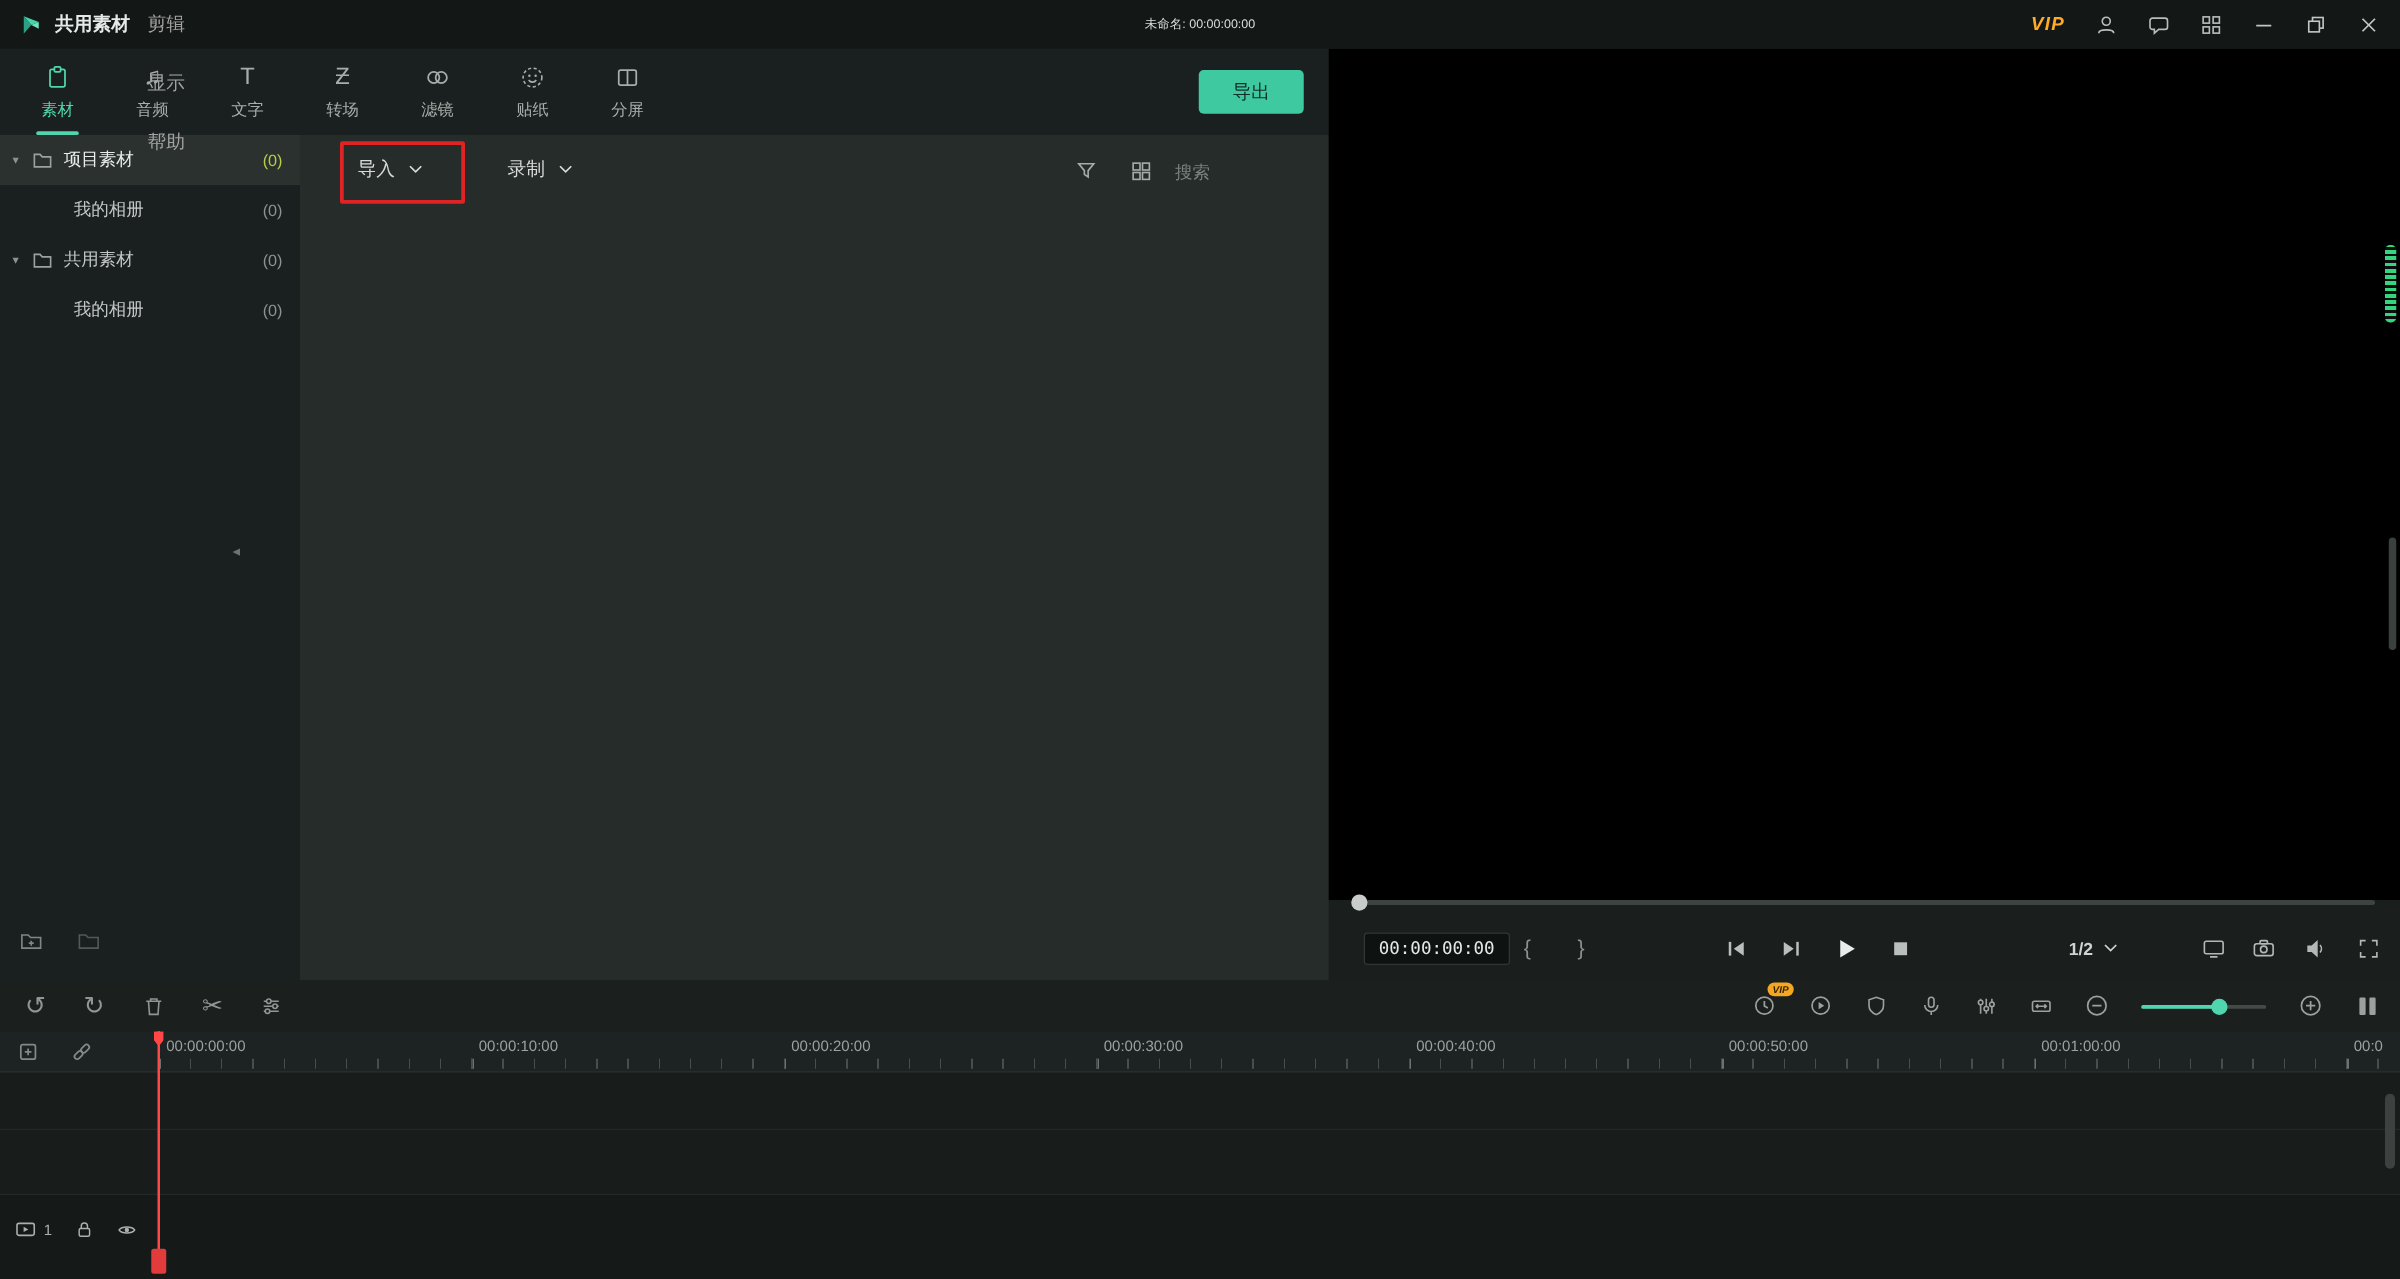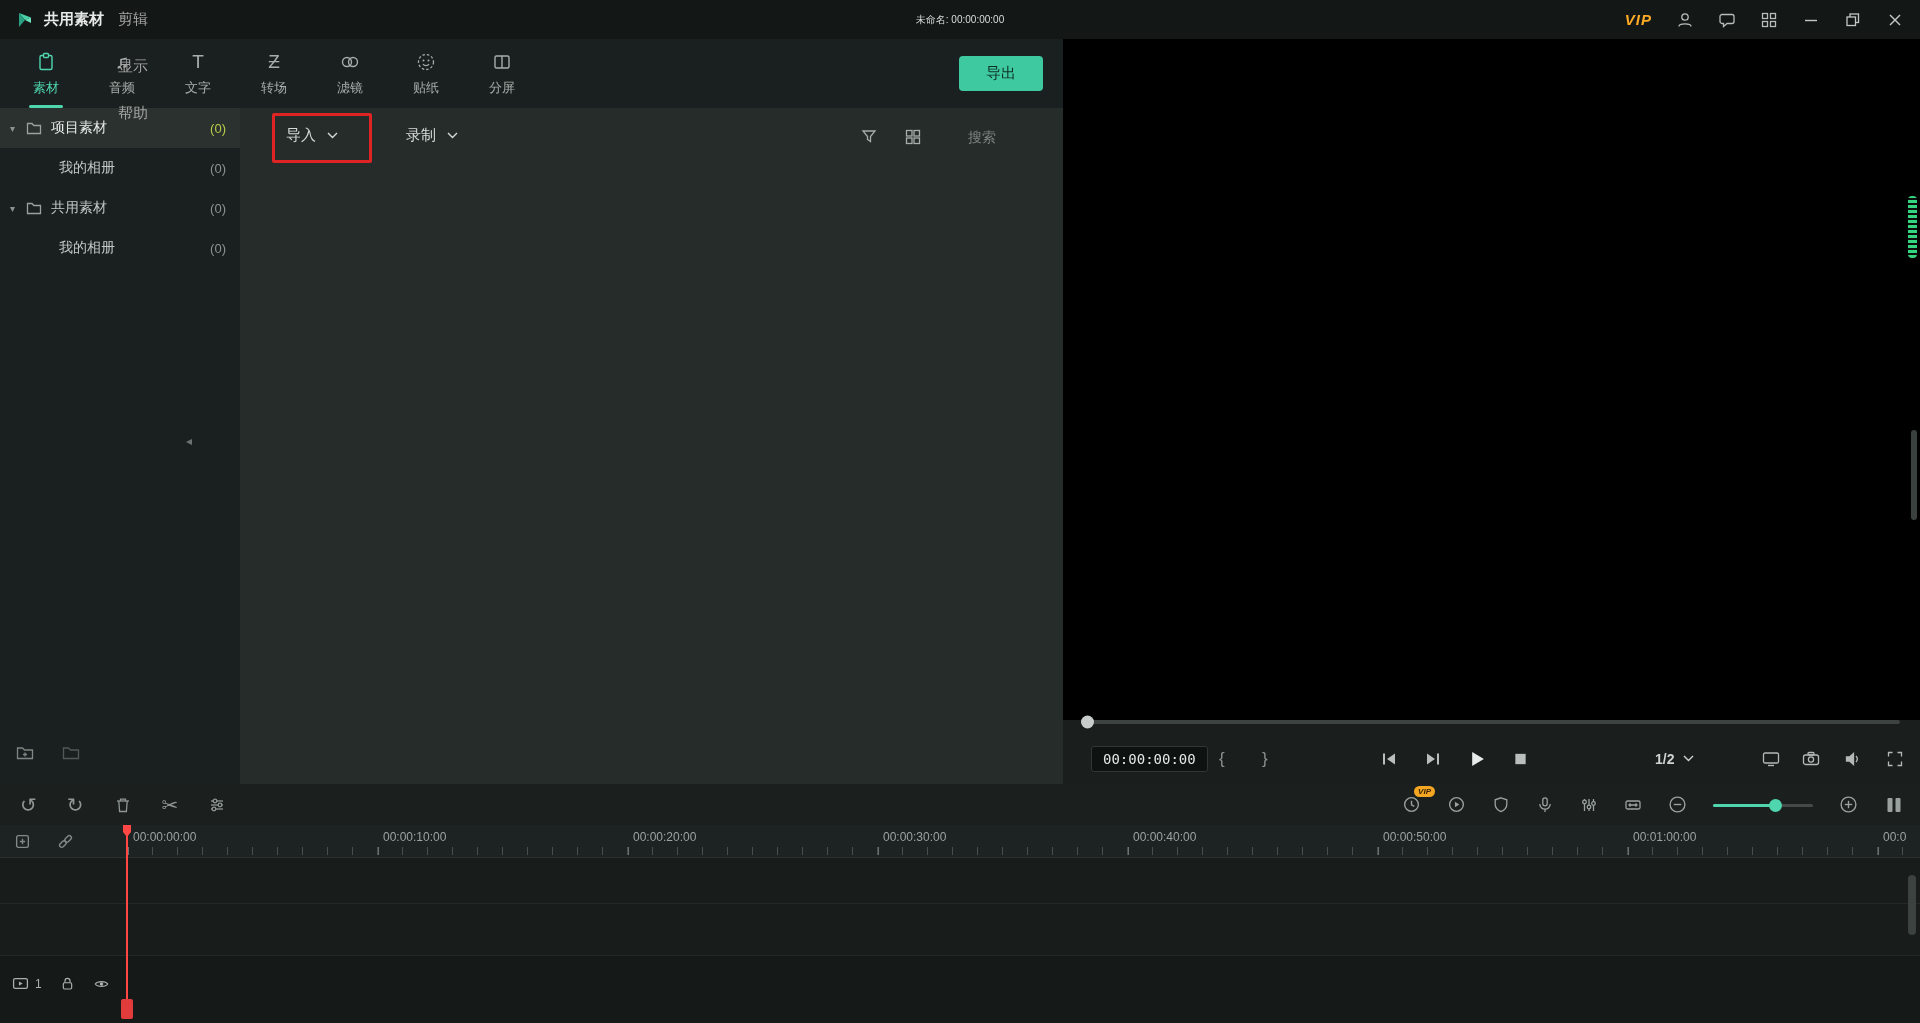--- a/index.html
+++ b/index.html
@@ -44,21 +44,21 @@
 
   .media-panel { position:absolute; top:69px; left:240px; right:0; bottom:0; background:#262c2a; }
   .media-toolbar { position:absolute; top:0; left:0; right:0; height:60px; }
   .dropdown { position:absolute; top:18px; display:flex; align-items:center; gap:11px; font-size:15px; color:#d6dbd9; cursor:pointer; }
   .dd-import { left:46px; }
   .dd-record { left:166px; }
   .red-box { position:absolute; left:32px; top:5px; width:100px; height:50px; border:3px solid #de2424; border-radius:2px; pointer-events:none; }
   .mt-icon { position:absolute; top:20px; color:#a6adaa; cursor:pointer; }
   .mt-filter { left:620px; }
   .mt-grid { left:664px; }
-  .search-wrap { position:absolute; left:700px; top:14px; width:118px; height:30px; display:flex; align-items:center;margin-left:28px; }
+  .search-wrap { position:absolute; left:700px; top:14px; width:118px; height:30px; display:flex; align-items:center; }
   .search-input { flex:1; background:transparent; border:none; outline:none; color:#c7ccca; font-size:14px; font-family:inherit; }
   .search-input::placeholder { color:#7b827f; }
   .search-icon { color:#a6adaa; }
 
   .empty-state { position:absolute; top:272px; left:0; right:0; display:flex; flex-direction:column; align-items:center; gap:24px; cursor:pointer; }
   .empty-text { color:#4fd0a8; font-size:15px; }
 
   
   .preview { position:absolute; top:39px; left:1063px; right:0; height:745px; background:#1a1f1e; }
   .video { position:absolute; top:0; left:0; right:0; height:681px; background:#000; }

